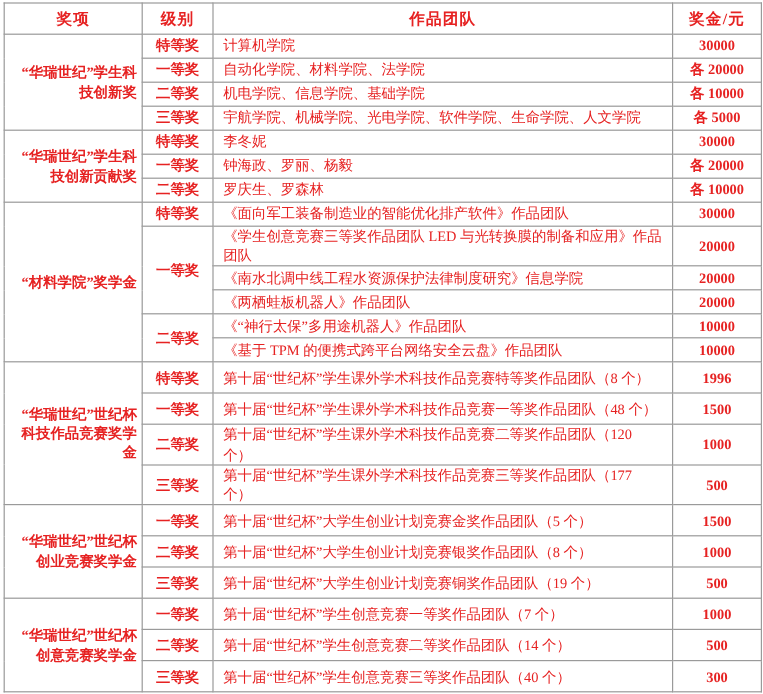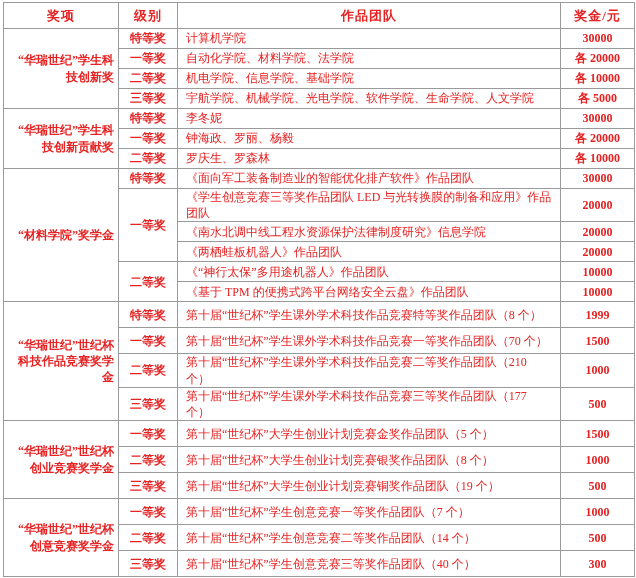--- a/index.html
+++ b/index.html
@@ -135,30 +135,30 @@
         <td class="amount">10000</td>
       </tr>
       <tr class="r-sm">
         <td class="recipient">《基于 TPM 的便携式跨平台网络安全云盘》作品团队</td>
         <td class="amount">10000</td>
       </tr>
       <tr class="r-lg">
         <td class="award" rowspan="4">“华瑞世纪”世纪杯科技作品竞赛奖学金</td>
         <td class="level" rowspan="1">特等奖</td>
         <td class="recipient">第十届“世纪杯”学生课外学术科技作品竞赛特等奖作品团队（8 个）</td>
-        <td class="amount">1999</td>
+        <td class="amount">1996</td>
       </tr>
       <tr class="r-lg">
         <td class="level" rowspan="1">一等奖</td>
-        <td class="recipient">第十届“世纪杯”学生课外学术科技作品竞赛一等奖作品团队（70 个）</td>
+        <td class="recipient">第十届“世纪杯”学生课外学术科技作品竞赛一等奖作品团队（48 个）</td>
         <td class="amount">1500</td>
       </tr>
       <tr class="r-lg">
         <td class="level" rowspan="1">二等奖</td>
-        <td class="recipient">第十届“世纪杯”学生课外学术科技作品竞赛二等奖作品团队（210 个）</td>
+        <td class="recipient">第十届“世纪杯”学生课外学术科技作品竞赛二等奖作品团队（120 个）</td>
         <td class="amount">1000</td>
       </tr>
       <tr class="r-lg">
         <td class="level" rowspan="1">三等奖</td>
         <td class="recipient">第十届“世纪杯”学生课外学术科技作品竞赛三等奖作品团队（177 个）</td>
         <td class="amount">500</td>
       </tr>
       <tr class="r-lg">
         <td class="award" rowspan="3">“华瑞世纪”世纪杯创业竞赛奖学金</td>
         <td class="level" rowspan="1">一等奖</td>

